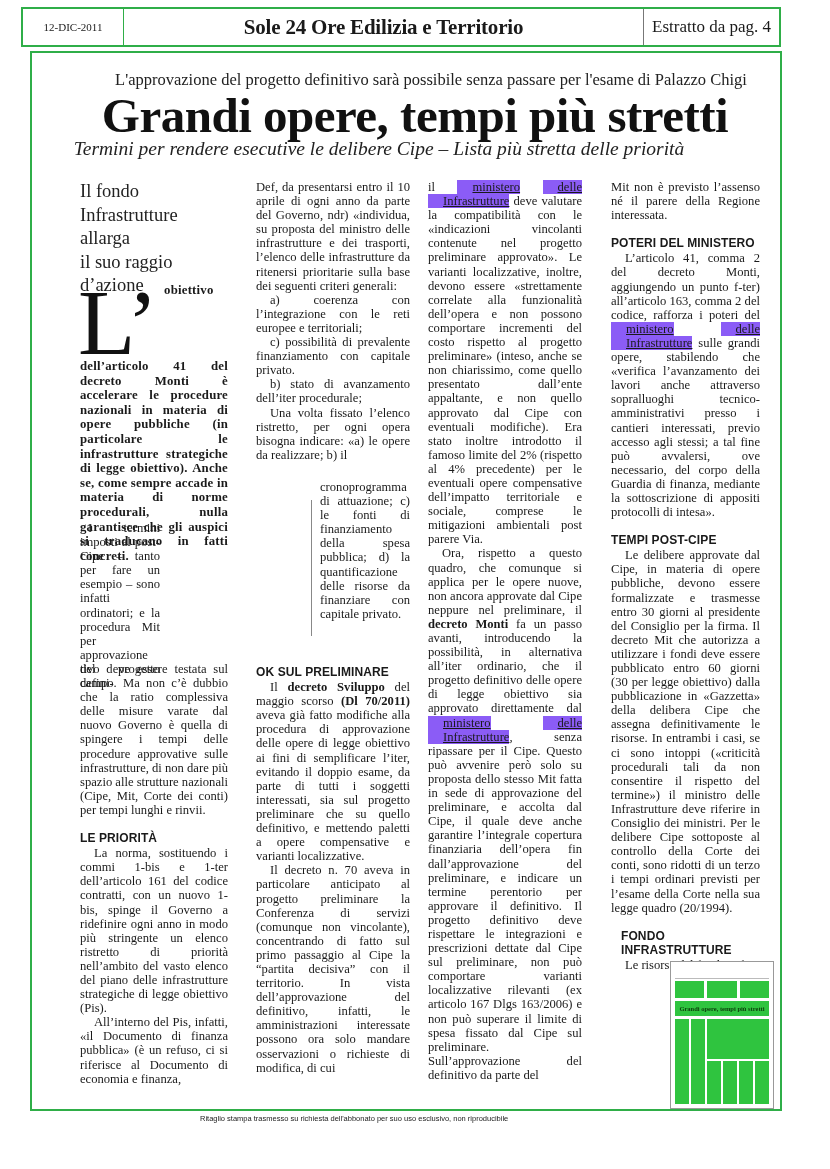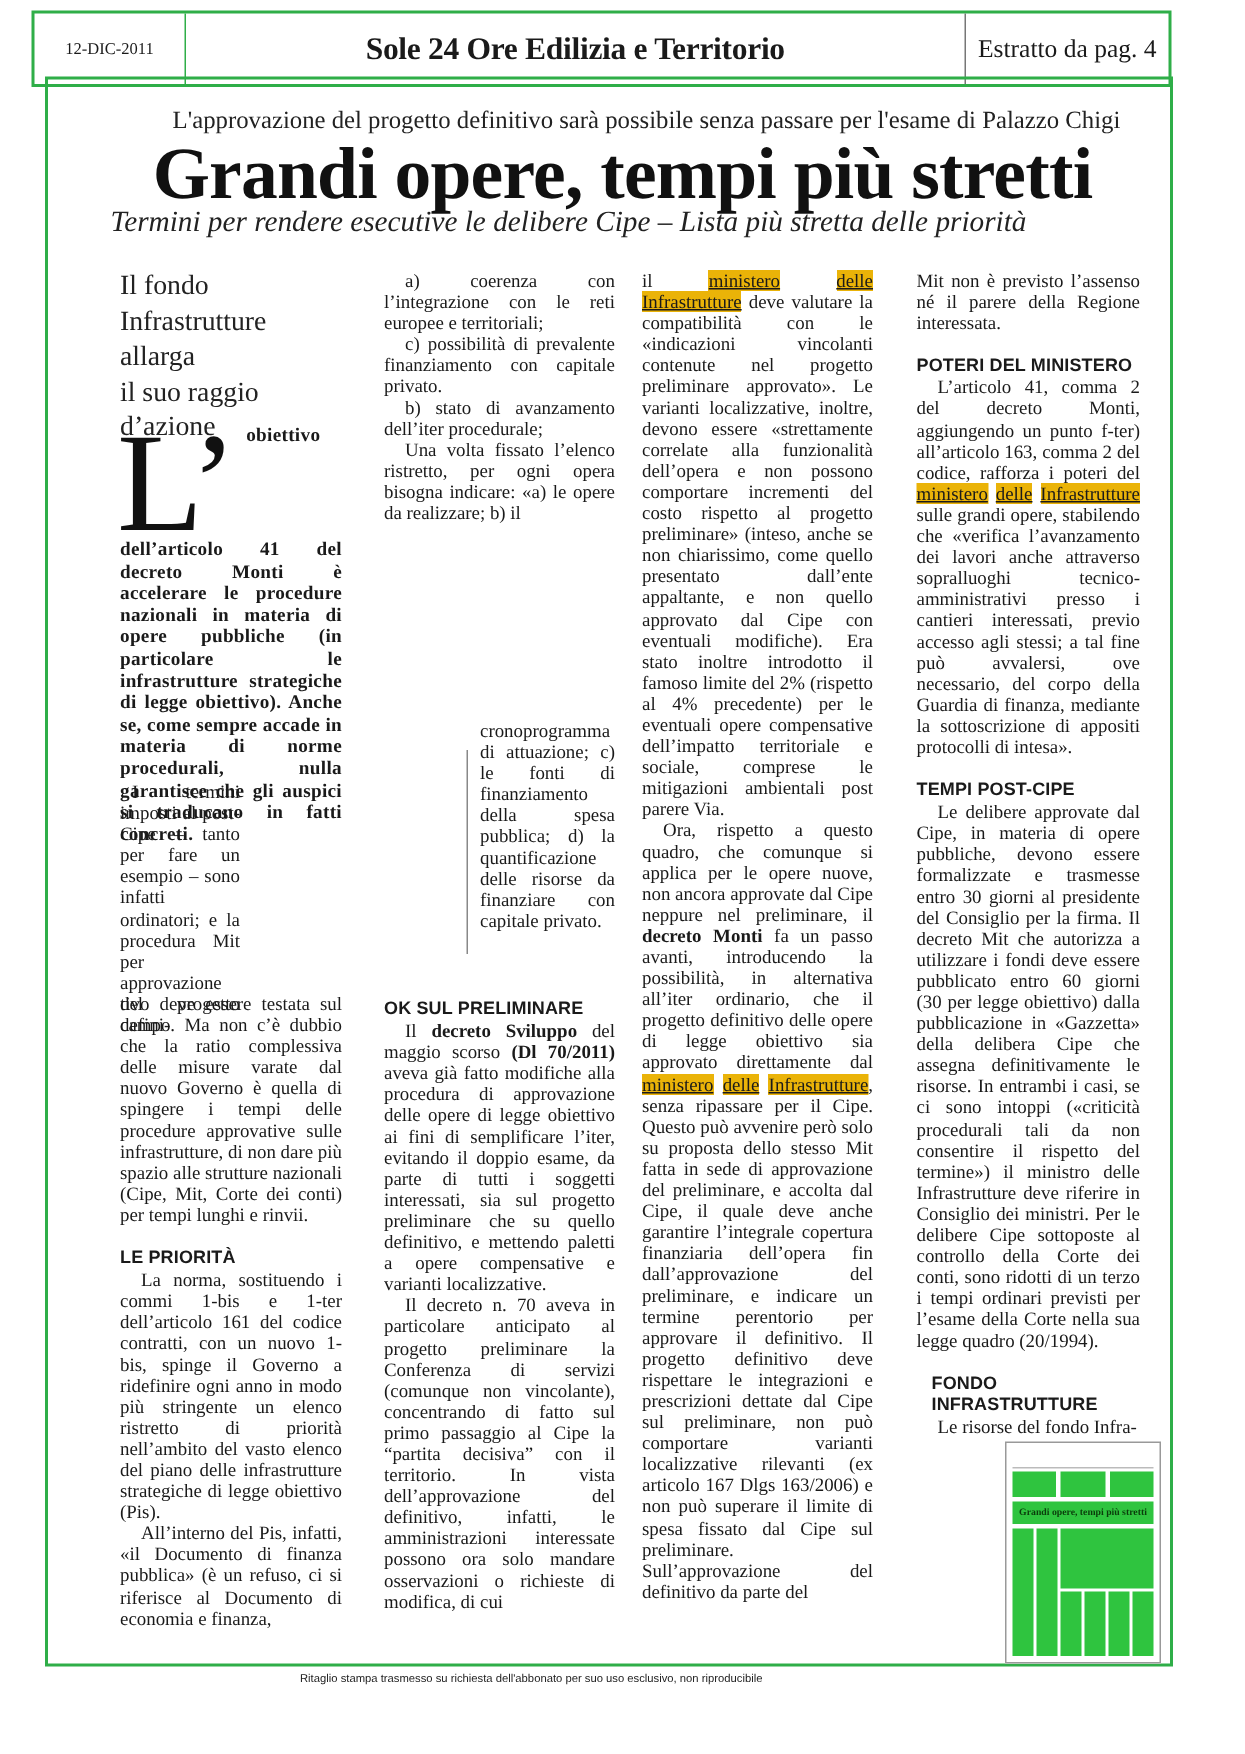--- a/index.html
+++ b/index.html
@@ -1,18 +1,18 @@
 <!DOCTYPE html>
 <html><head>
 <meta charset="utf-8">
 <style>
   html, body { margin:0; padding:0; background:#ffffff; }
   body { width:830px; height:1169px; position:relative; overflow:hidden; font-family:"Liberation Serif", serif; color:#1a1a1a; }
 
-  .hdr { position:absolute; left:21px; top:7px; width:760px; height:51px; border:2px solid #2fae48; box-sizing:border-box; display:flex; }
+  .hdr { position:absolute; left:21px; top:7px; width:760px; height:40px; border:2px solid #2fae48; box-sizing:border-box; display:flex; }
   .hdr .date { width:100px; border-right:1px solid #2fae48; display:flex; align-items:center; justify-content:center; font-size:11px; }
   .hdr .pub { flex:1; display:flex; align-items:center; justify-content:center; font-size:21px; font-weight:bold; letter-spacing:-0.2px; border-right:1px solid #777; }
   .hdr .page { width:135px; display:flex; align-items:center; justify-content:center; font-size:17px; }
 
   .frame { position:absolute; left:30px; top:51px; width:752px; height:1060px; border:2px solid #2fae48; box-sizing:border-box; }
 
   .kicker { position:absolute; left:0; width:830px; top:70px; text-align:center; font-size:16.5px; color:#222;margin-left:16px; }
   .title { position:absolute; left:0; width:830px; top:89px; text-align:center; font-size:49px; font-weight:bold; letter-spacing:-0.5px; color:#111; line-height:1.1; }
   .subtitle { position:absolute; left:0; width:758px; top:138px; text-align:center; font-size:19.5px; font-style:italic; color:#222; }
 
@@ -23,21 +23,21 @@
 
   .sidehead { position:absolute; left:80px; top:180px; width:145px; font-size:18.5px; line-height:23.5px; color:#222; }
   .dropcap-wrap { position:absolute; left:80px; top:283px; width:148px; }
   .dropcap { float:left; font-size:94px; line-height:74px; margin:2px 6px 0 -2px; font-weight:normal; color:#111; }
   .lead { font-weight:bold; font-size:12.8px; line-height:14.6px; text-align:justify; letter-spacing:0.2px; }
   .narrow { position:absolute; left:80px; top:521px; width:80px; font-size:12.6px; line-height:14.1px; text-align:justify; }
   .narrow p { margin:0; text-indent:8px; }
 
   .vrule { position:absolute; width:1px; background:#888; }
 
-  .hl { background:#eab308; text-decoration:underline; }
+  .hl { background:#8b5cf6; text-decoration:underline;padding-left:15px; }
 
   .footer { position:absolute; left:200px; top:1114px; font-family:"Liberation Sans", sans-serif; font-size:7.5px; color:#222; }
 
   .thumb { position:absolute; left:670px; top:961px; width:102px; height:146px; border:1px solid #999; background:#fff; }
   .thumb .tb-top { position:absolute; left:4px; top:4px; right:4px; height:12px; border-bottom:1px solid #bbb; }
   .thumb .tb-g { position:absolute; background:#2fc43f; }
   .thumb .tb-title { position:absolute; left:4px; top:39px; width:94px; height:15px; background:#2fc43f; font-size:6.5px; font-weight:bold; color:#0b3d0b; display:flex; align-items:center; justify-content:center; white-space:nowrap; overflow:hidden; }
   .thumb .tb-col { position:absolute; background:#2fc43f; }
 </style>
 </head>
@@ -73,20 +73,21 @@
 </div>
 
 <div class="col" style="left:80px; top:662px; width:148px;">
   <p class="noind">tivo deve essere testata sul campo. Ma non c’è dubbio che la ratio complessiva delle misure varate dal nuovo Governo è quella di spingere i tempi delle procedure approvative sulle infrastrutture, di non dare più spazio alle strutture nazionali (Cipe, Mit, Corte dei conti) per tempi lunghi e rinvii.</p>
   <div class="sec">LE PRIORITÀ</div>
   <p>La norma, sostituendo i commi 1-bis e 1-ter dell’articolo 161 del codice contratti, con un nuovo 1-bis, spinge il Governo a ridefinire ogni anno in modo più stringente un elenco ristretto di priorità nell’ambito del vasto elenco del piano delle infrastrutture strategiche di legge obiettivo (Pis).</p>
   <p>All’interno del Pis, infatti, «il Documento di finanza pubblica» (è un refuso, ci si riferisce al Documento di economia e finanza,</p>
 </div>
 
 <div class="col" style="left:256px; top:180px; width:154px;">
+  <p class="noind">Def, da presentarsi entro il 10 aprile di ogni anno da parte del Governo, ndr) «individua, su proposta del ministro delle infrastrutture e dei trasporti, l’elenco delle infrastrutture da ritenersi prioritarie sulla base dei seguenti criteri generali:</p>
   <p>a) coerenza con l’integrazione con le reti europee e territoriali;</p>
   <p>c) possibilità di prevalente finanziamento con capitale privato.</p>
   <p>b) stato di avanzamento dell’iter procedurale;</p>
   <p>Una volta fissato l’elenco ristretto, per ogni opera bisogna indicare: «a) le opere da realizzare; b) il</p>
 </div>
 <div class="vrule" style="left:311px; top:500px; height:136px;"></div>
 <div class="col" style="left:320px; top:480px; width:90px;">
   <p class="noind">cronoprogramma di attuazione; c) le fonti di finanziamento della spesa pubblica; d) la quantificazione delle risorse da finanziare con capitale privato.</p>
 </div>
 <div class="col" style="left:256px; top:653px; width:154px;">

